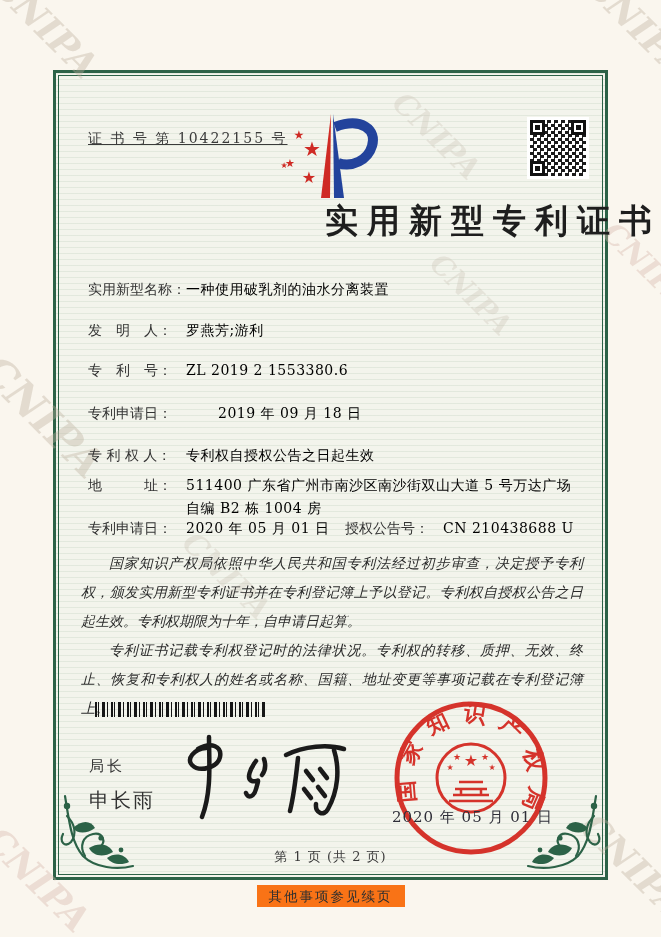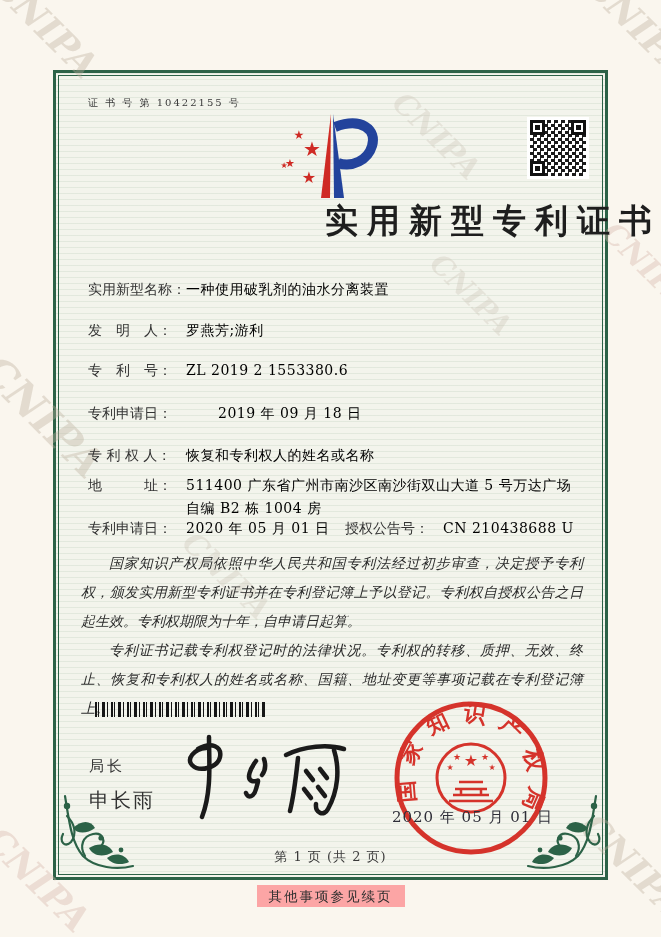--- a/index.html
+++ b/index.html
@@ -27,22 +27,22 @@
     background-image:repeating-linear-gradient(180deg,
       rgba(140,172,142,0.16) 0px, rgba(140,172,142,0.16) 1px,
       rgba(0,0,0,0) 1px, rgba(0,0,0,0) 6px);
   }
   .frame-inner{
     position:absolute;left:2px;top:2px;right:2px;bottom:2px;
     border:1px solid #2c6247;pointer-events:none;
   }
   
   .cert-no{
-    position:absolute;left:88px;top:96px;z-index:4;
-    font-size:10px;letter-spacing:2px;color:#3a3a3a;
+    position:absolute;left:88px;top:130px;z-index:4;
+    font-size:14px;letter-spacing:2px;color:#3a3a3a;text-decoration:underline;
   }
   .qr{
     position:absolute;left:527px;top:117px;width:62px;height:62px;z-index:4;
     background:#fff;padding:3px;box-sizing:border-box;
   }
   .qr-pattern{
     position:absolute;left:3px;top:3px;right:3px;bottom:3px;
     background:repeating-conic-gradient(#1c1c1c 0% 25%, #ffffff 0% 50%);
     background-size:7px 7px;
   }
@@ -91,21 +91,21 @@
   .orn.br{left:524px;top:790px;transform:scaleX(-1);}
   
   .page-info{
     position:absolute;left:0;top:848px;width:100%;text-align:center;z-index:4;
     font-size:13px;letter-spacing:1px;color:#3a3a3a;
   }
   .cont-note{
     position:absolute;left:0;top:888px;width:100%;text-align:center;z-index:4;
     font-size:13.5px;color:#2f2f2f;
   }
-  .cont-note span{background:#fca5a5;padding:3px 12px;letter-spacing:2px;}
+  .cont-note span{background:#f97316;padding:3px 12px;letter-spacing:2px;}
 </style>
 </head>
 <body>
 
 <div class="wm" style="left:-20px;top:4px;font-size:36px;">CNIPA</div>
 <div class="wm" style="left:573px;top:4px;font-size:36px;">CNIPA</div>
 <div class="wm pink" style="left:592px;top:248px;font-size:30px;">CNIPA</div>
 <div class="wm" style="left:-34px;top:392px;font-size:42px;">CNIPA</div>
 <div class="wm faint" style="left:382px;top:118px;font-size:30px;">CNIPA</div>
 <div class="wm faint" style="left:420px;top:278px;font-size:28px;">CNIPA</div>
@@ -184,21 +184,21 @@
 <div class="f-label" style="top:322px;">发　明　人：</div>
 <div class="f-value" style="top:322px;">罗燕芳;游利</div>
 
 <div class="f-label" style="top:362px;">专　利　号：</div>
 <div class="f-value" style="top:362px;">ZL 2019 2 1553380.6</div>
 
 <div class="f-label" style="top:405px;">专利申请日：</div>
 <div class="f-value" style="top:405px;margin-left:32px;">2019 年 09 月 18 日</div>
 
 <div class="f-label" style="top:447px;">专 利 权 人：</div>
-<div class="f-value" style="top:447px;">恢复和专利权人的姓名或名称</div>
+<div class="f-value" style="top:447px;">专利权自授权公告之日起生效</div>
 
 <div class="f-label" style="top:477px;">地　　　址：</div>
 <div class="f-value" style="top:477px;">511400 广东省广州市南沙区南沙街双山大道 5 号万达广场</div>
 <div class="f-value" style="top:500px;">自编 B2 栋 1004 房</div>
 
 <div class="f-label" style="top:520px;">专利申请日：</div>
 <div class="f-value" style="top:520px;">2020 年 05 月 01 日</div>
 <div class="f-label" style="top:520px;left:345px;">授权公告号：</div>
 <div class="f-value" style="top:520px;left:443px;">CN 210438688 U</div>
 

